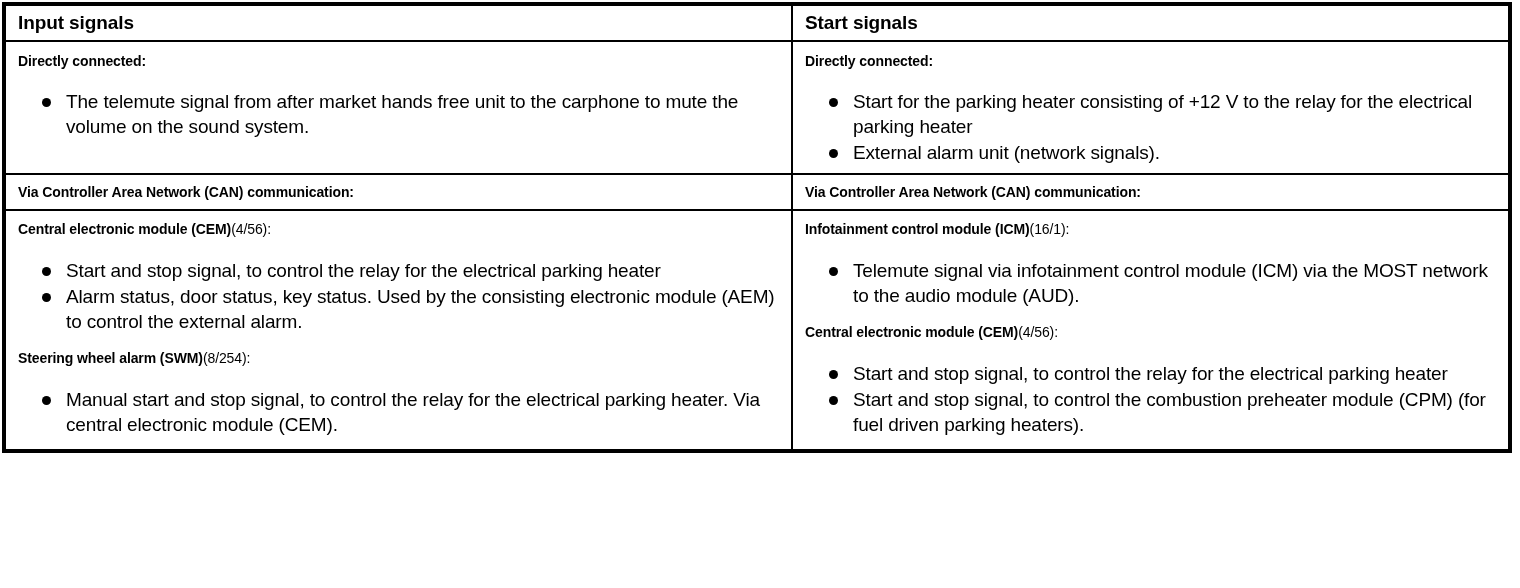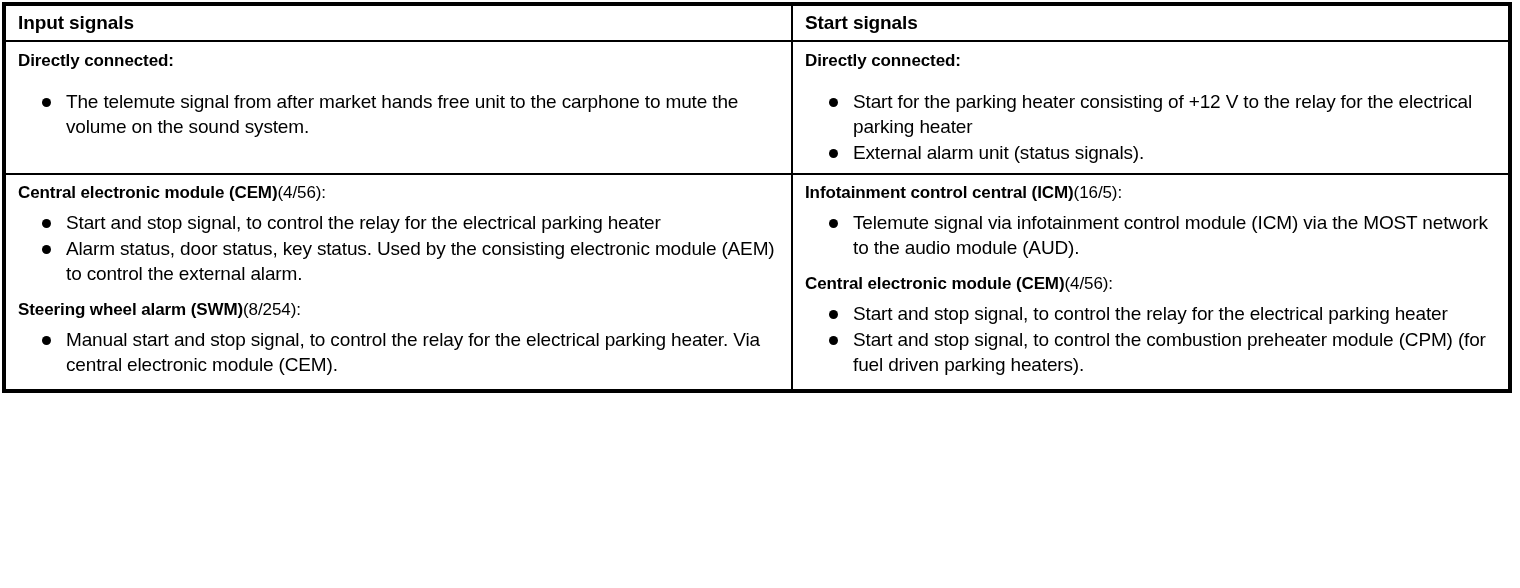--- a/index.html
+++ b/index.html
@@ -57,21 +57,21 @@
 
   .hd {
     font-size: 19px;
     font-weight: bold;
     line-height: 28px;
     letter-spacing: -0.1px;
     white-space: nowrap;
   }
 
   .sub {
-    font-size: 17px;
+    font-size: 14px;
     font-weight: bold;
     line-height: 28px;
     letter-spacing: -0.1px;
     white-space: nowrap;
   }
   .sub .ref {
     font-weight: normal;
   }
 
   ul.bullets {
@@ -99,21 +99,21 @@
   }
 
   
   .row-head .cell      { padding-top: 3px;  padding-bottom: 3px; }
   .row-direct .cell    { padding-top: 5px;  padding-bottom: 6px; }
   .row-can .cell       { padding-top: 3px;  padding-bottom: 3px; }
   .row-body .cell      { padding-top: 4px;  padding-bottom: 2px; }
 
   .row-direct ul.bullets { margin-top: 14px; margin-bottom: 2px; }
   .row-body   ul.bullets { margin-top: 12px; margin-bottom: 10px; }
-  .row-body   .sub + ul.bullets { margin-top: 3px; }
+  .row-body   .sub + ul.bullets { margin-top: 15px; }
   .row-body   ul.bullets + .sub { margin-top: 6px; }
 </style>
 </head>
 <body>
 
 <div class="sheet">
 
   <table class="signal-table">
     <colgroup>
       <col class="col-left">
@@ -149,27 +149,39 @@
         <td>
           <div class="cell">
             <div class="sub">Directly connected:</div>
             <ul class="bullets">
               <li>
                 <span class="bullet-dot"></span>
                 <span>Start for the parking heater consisting of +12 V to the relay for the electrical parking heater</span>
               </li>
               <li>
                 <span class="bullet-dot"></span>
-                <span>External alarm unit (status signals).</span>
-              </li>
-            </ul>
-          </div>
-        </td>
-      </tr>
-
+                <span>External alarm unit (network signals).</span>
+              </li>
+            </ul>
+          </div>
+        </td>
+      </tr>
+
+      <tr class="row-can">
+        <td>
+          <div class="cell">
+            <div class="sub">Via Controller Area Network (CAN) communication:</div>
+          </div>
+        </td>
+        <td>
+          <div class="cell">
+            <div class="sub">Via Controller Area Network (CAN) communication:</div>
+          </div>
+        </td>
+      </tr>
 
       <tr class="row-body">
 
         <td>
           <div class="cell">
 
             <div class="sub">
               <span>Central electronic module (CEM)</span><span class="ref">(4/56):</span>
             </div>
             <ul class="bullets">
@@ -193,21 +205,21 @@
               </li>
             </ul>
 
           </div>
         </td>
 
         <td>
           <div class="cell">
 
             <div class="sub">
-              <span>Infotainment control central (ICM)</span><span class="ref">(16/5):</span>
+              <span>Infotainment control module (ICM)</span><span class="ref">(16/1):</span>
             </div>
             <ul class="bullets">
               <li>
                 <span class="bullet-dot"></span>
                 <span>Telemute signal via infotainment control module (ICM) via the MOST network to the audio module (AUD).</span>
               </li>
             </ul>
 
             <div class="sub">
               <span>Central electronic module (CEM)</span><span class="ref">(4/56):</span>

